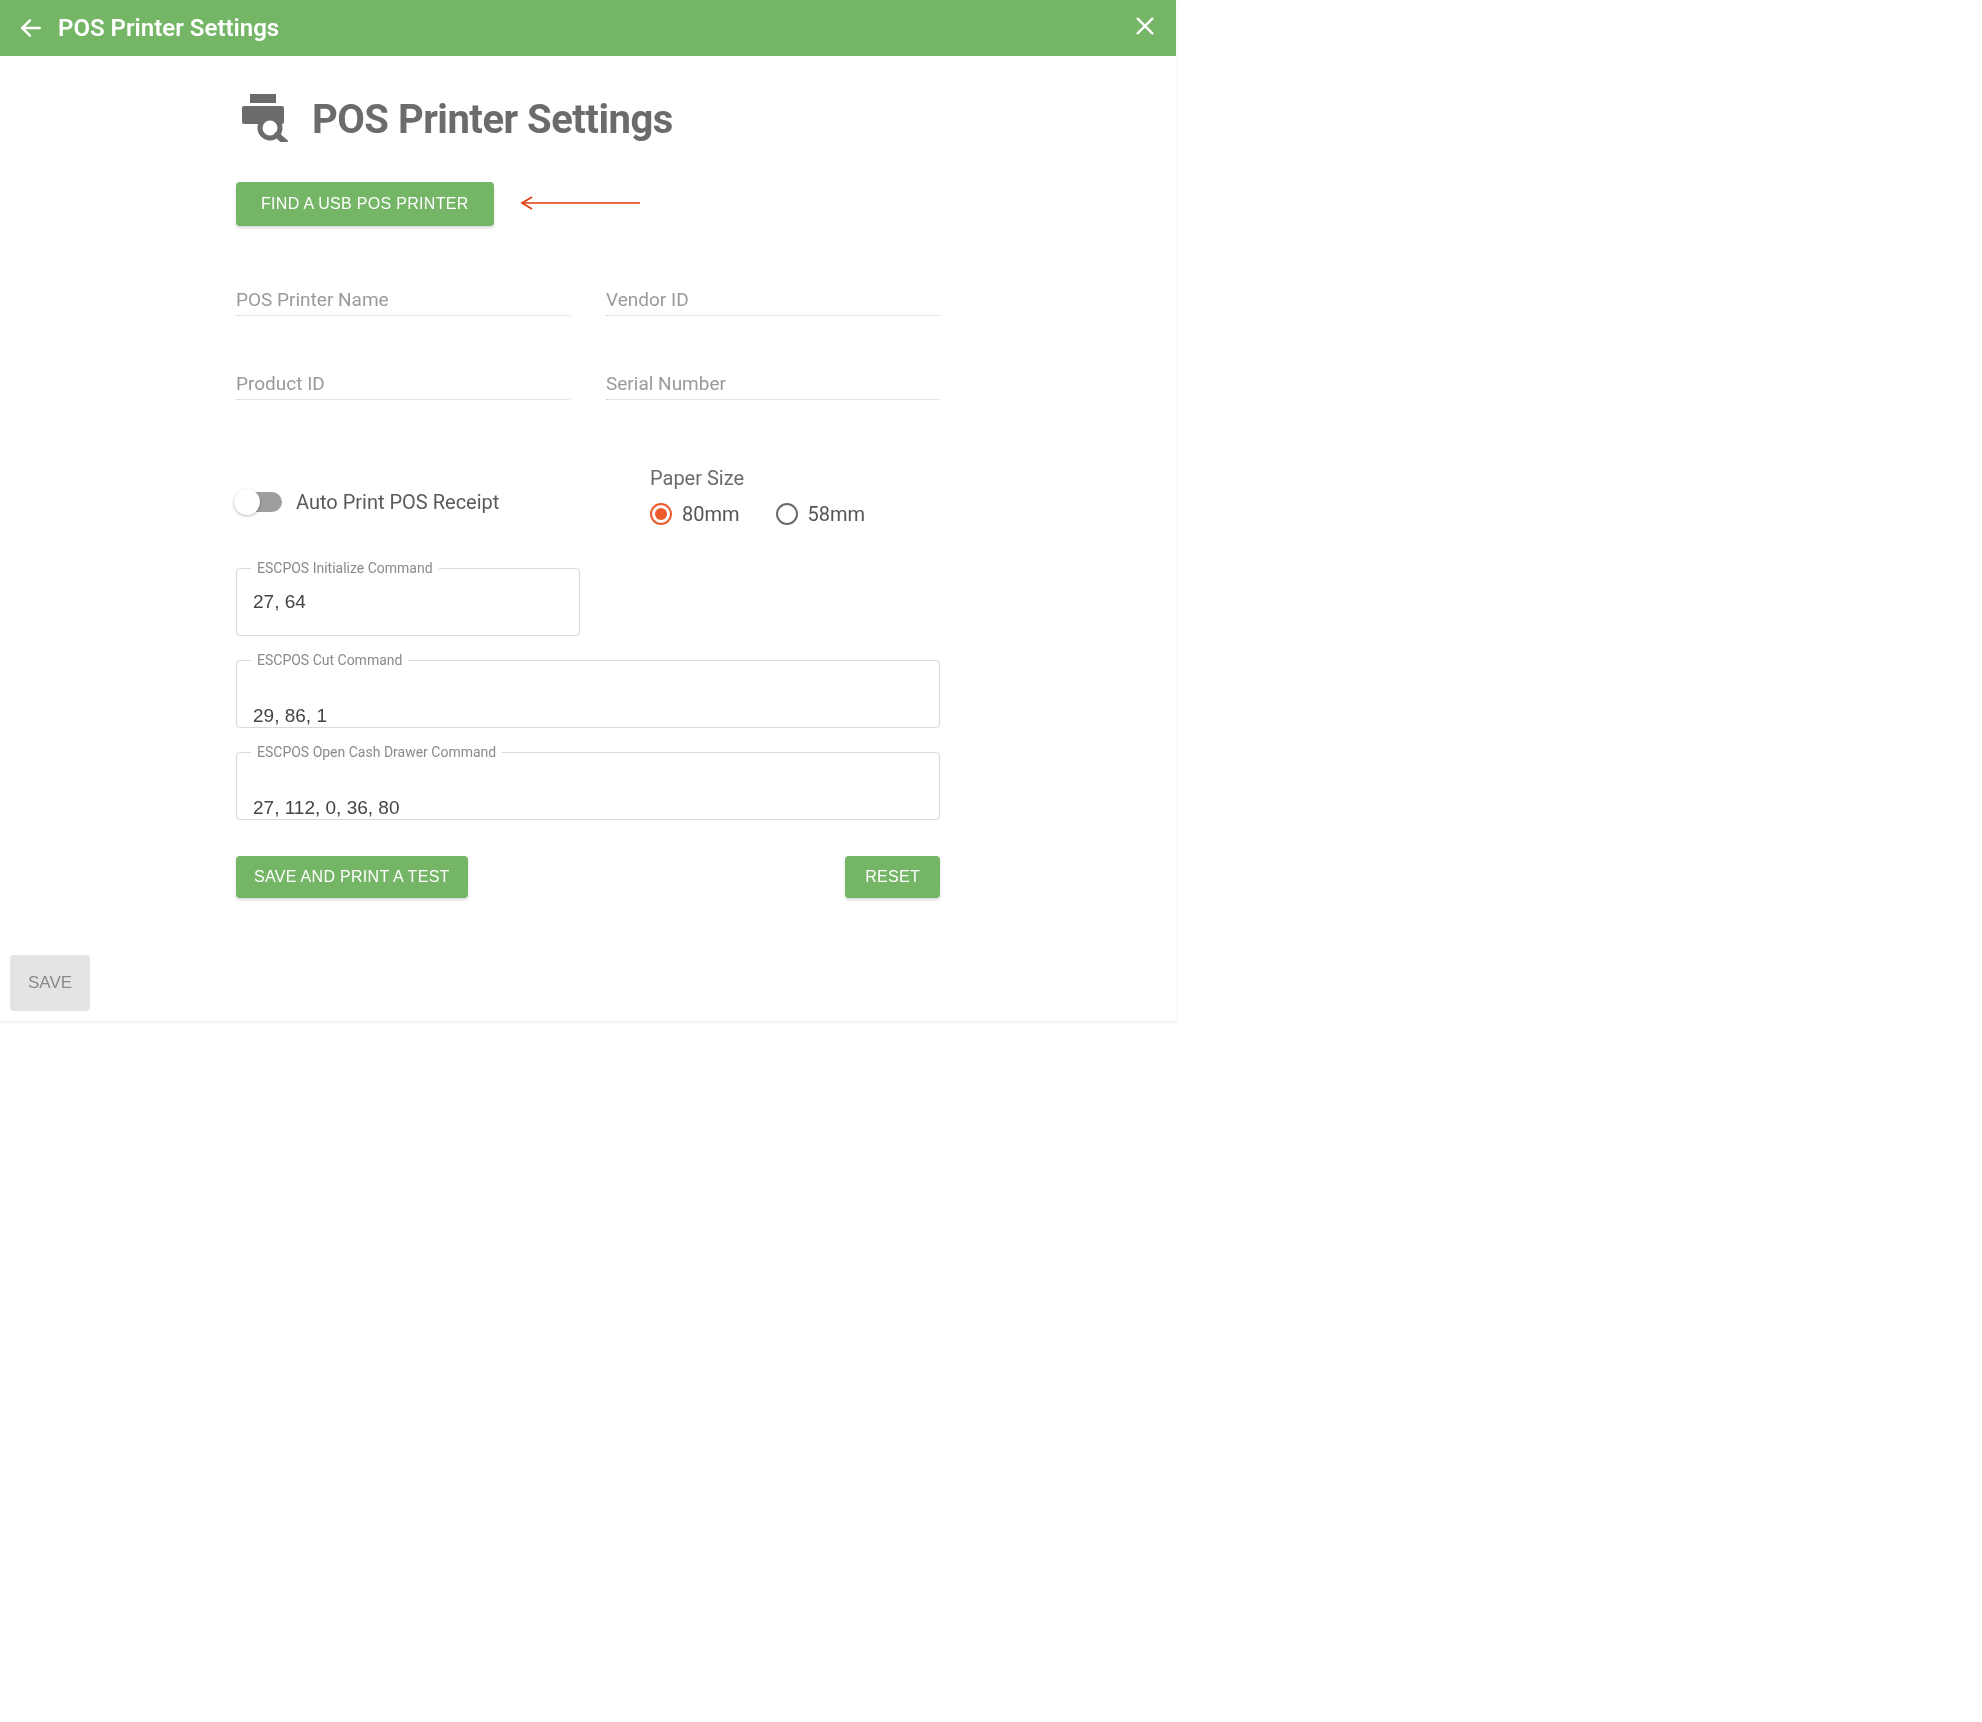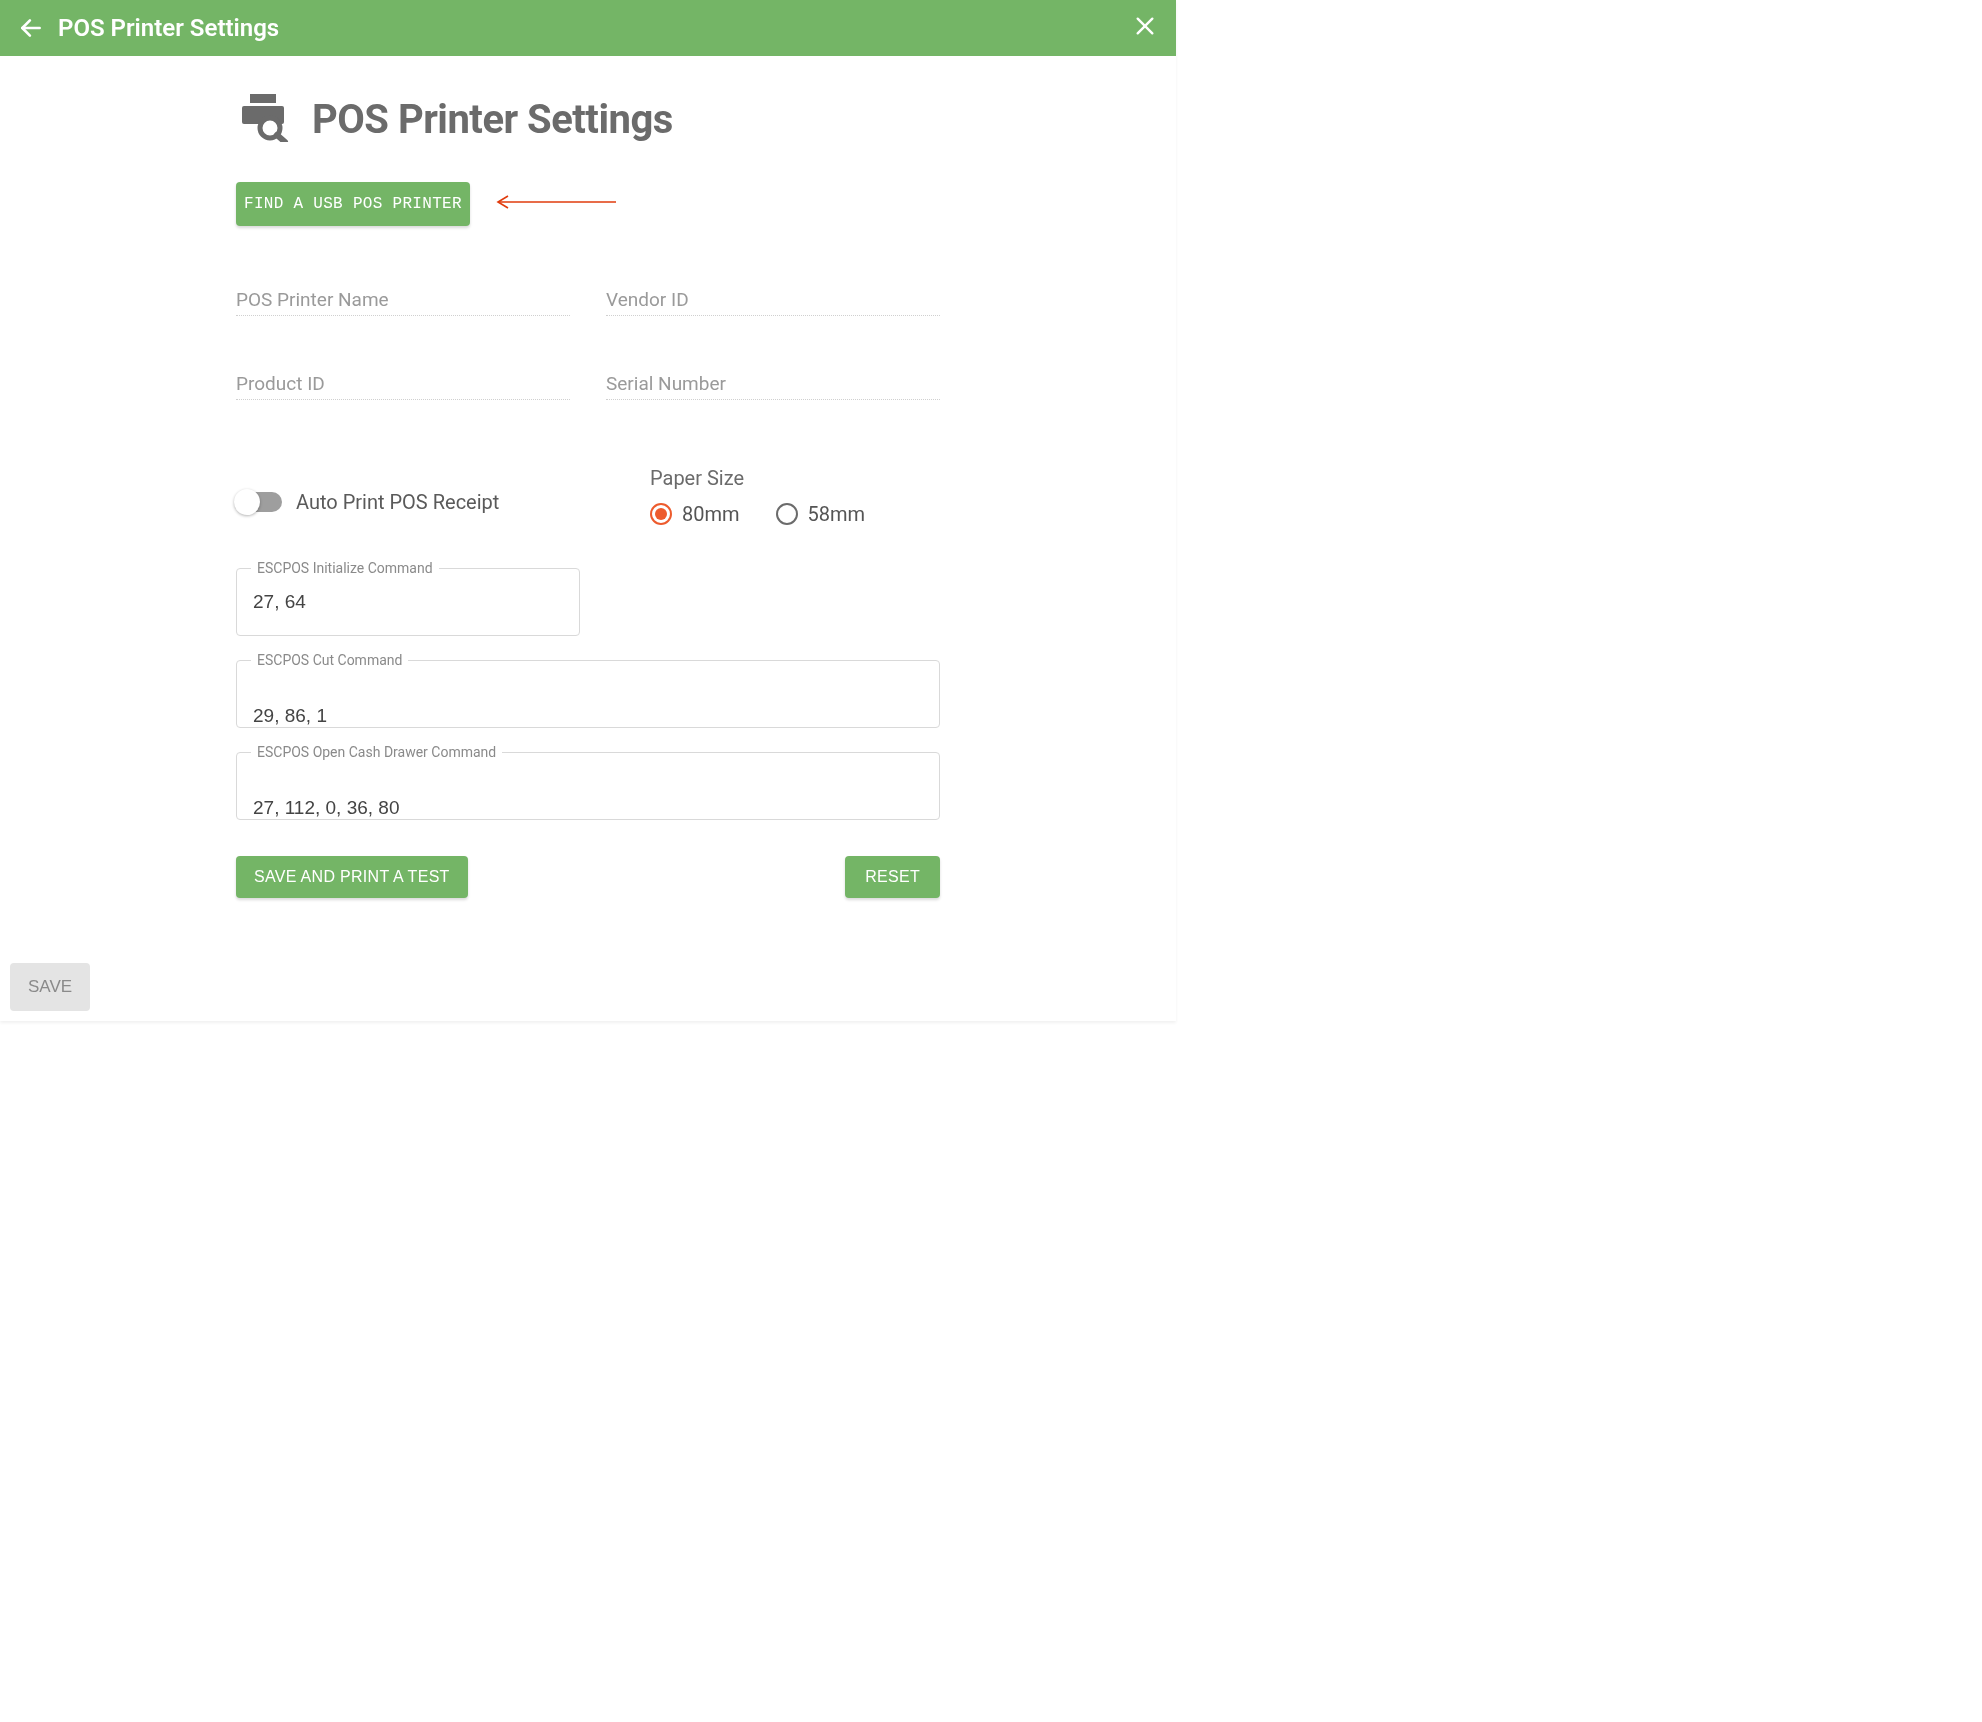--- a/index.html
+++ b/index.html
@@ -13,21 +13,21 @@
   .header .close-icon { position:absolute; right:20px; top:50%; transform:translateY(-50%); cursor:pointer; }
 
   
   .content { width: 704px; margin: 0 auto; padding-top: 36px; }
 
   .page-heading { display:flex; align-items:center; gap:22px; margin-bottom: 36px; }
   .page-heading h1 { font-size: 40px; font-weight: 700; color:#6b6b6b; letter-spacing:-0.5px; }
 
   .btn { display:inline-flex; align-items:center; justify-content:center; border:none; border-radius:4px; cursor:pointer; font-weight:500; font-size:16px; letter-spacing:0.3px; }
   .btn-green { background:#74b566; color:#fff; box-shadow: 0 2px 3px rgba(0,0,0,0.15); }
-  .btn-find { height:44px; padding: 0 8px; font-family: Liberation Mono, monospace; }
+  .btn-find { height:44px; padding: 0 25px; }
   .btn-save-test { height:42px; padding:14px 18px; }
   .btn-reset { height:42px; padding:0 20px; }
 
   .arrow-annotation { position:relative; display:inline-block; margin-left: 14px; vertical-align:middle; }
 
   
   .ro-grid { display:grid; grid-template-columns: 1fr 1fr; column-gap: 36px; row-gap: 56px; margin-top: 62px; }
   .ro-field { border-bottom: 1px dotted #d0d0d0; padding-bottom: 4px; }
   .ro-field .label { color:#9a9a9a; font-size:19px; }
 
@@ -50,21 +50,21 @@
   
   .fields-grid { display:grid; grid-template-columns: 1fr 1fr; column-gap:16px; row-gap:24px; margin-top:42px; }
   .outlined { position:relative; border:1px solid #d9d9d9; border-radius:4px; height:68px; display:flex; align-items:center; padding:0 16px; }
   .outlined.full { grid-column: 1 / -1; align-items: flex-end; }
   .outlined .float-label { position:absolute; top:-9px; left:14px; background:#fff; padding:0 6px; font-size:14px; color:#8a8a8a; }
   .outlined input { border:none; outline:none; width:100%; font-size:19px; color:#444; background:transparent; }
 
   .actions-row { display:flex; justify-content:space-between; margin-top:36px; }
 
   
-  .bottom-save { position:absolute; left:10px; bottom:10px; background:#e4e4e4; color:#8a8a8a; border:none; border-radius:4px; height:48px; padding:8px 18px; font-size:17px; font-weight:500; cursor:pointer;text-align:right; }
+  .bottom-save { position:absolute; left:10px; bottom:10px; background:#e4e4e4; color:#8a8a8a; border:none; border-radius:4px; height:56px; padding:8px 18px; font-size:17px; font-weight:500; cursor:pointer;text-align:right; }
 </style>
 </head>
 <body>
 
 <div class="app">
 
   <div class="header">
     <span class="back-icon">
       <svg width="26" height="26" viewBox="0 0 24 24" fill="none" stroke="#fff" stroke-width="2.4" stroke-linecap="round" stroke-linejoin="round">
           <line x1="20" y1="12" x2="4" y2="12"></line>

